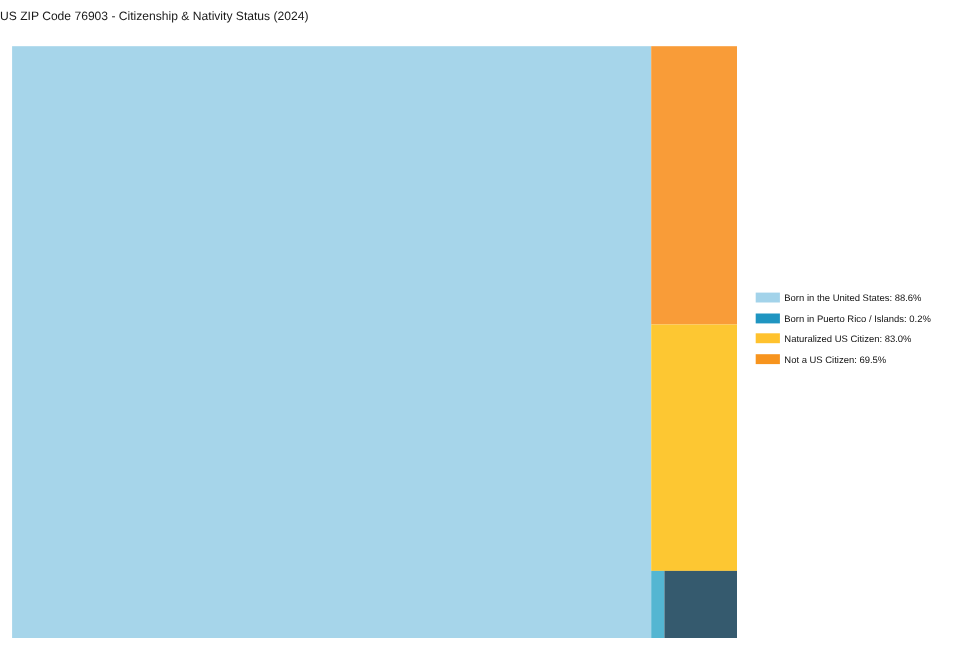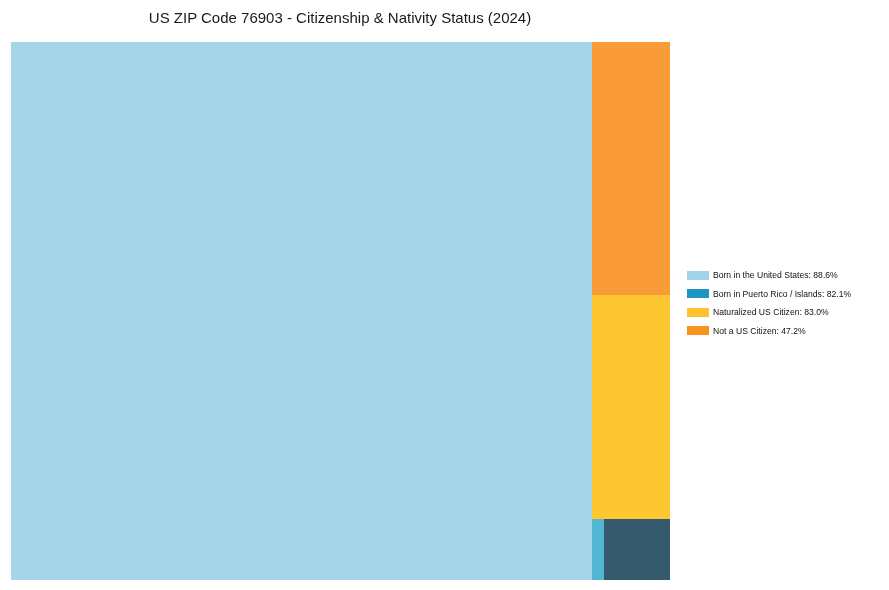--- a/index.html
+++ b/index.html
@@ -22,22 +22,22 @@
     width: 889px;
     height: 590px;
     background: #ffffff;
   }
 
   #chart-title {
     position: absolute;
     left: 0;
     top: 9px;
     width: 680px;
-    text-align: center;
-    font-size: 15px;
+    text-align: left;
+    font-size: 11px;
     color: #1a1a1a;
     font-family: "Liberation Sans", sans-serif;
     white-space: nowrap;
   }
 
   
   #treemap-plot {
     position: absolute;
     left: 11px;
     top: 42px;
@@ -54,21 +54,21 @@
   #chart-legend {
     position: absolute;
     left: 687px;
     top: 266px;
     width: 200px;
   }
   .legend-row {
     position: relative;
     height: 18.5px;
     display: flex;
-    align-items: center;
+    align-items: flex-start;
   }
   .legend-swatch {
     width: 22px;
     height: 9px;
     flex: 0 0 auto;
   }
   .legend-label {
     margin-left: 4px;
     font-size: 8.6px;
     color: #111111;
@@ -91,25 +91,25 @@
       <div class="tile" title="Born Abroad of US Parent(s): 1.1%" style="left: 90%; top: 88.6%; width: 10%; height: 11.4%; background: rgb(53, 90, 110);"></div>
     </div>
 
   <div id="chart-legend">
       <div class="legend-row">
         <span class="legend-swatch" style="background: rgb(163, 211, 234);"></span>
         <span class="legend-label">Born in the United States: 88.6%</span>
       </div>
       <div class="legend-row">
         <span class="legend-swatch" style="background: rgb(31, 149, 193);"></span>
-        <span class="legend-label">Born in Puerto Rico / Islands: 82.1%</span>
+        <span class="legend-label">Born in Puerto Rico / Islands: 0.2%</span>
       </div>
       <div class="legend-row">
         <span class="legend-swatch" style="background: rgb(255, 194, 46);"></span>
         <span class="legend-label">Naturalized US Citizen: 83.0%</span>
       </div>
       <div class="legend-row">
         <span class="legend-swatch" style="background: rgb(247, 148, 30);"></span>
-        <span class="legend-label">Not a US Citizen: 47.2%</span>
+        <span class="legend-label">Not a US Citizen: 69.5%</span>
       </div>
     </div>
 
 </div>
 
 </body></html>

